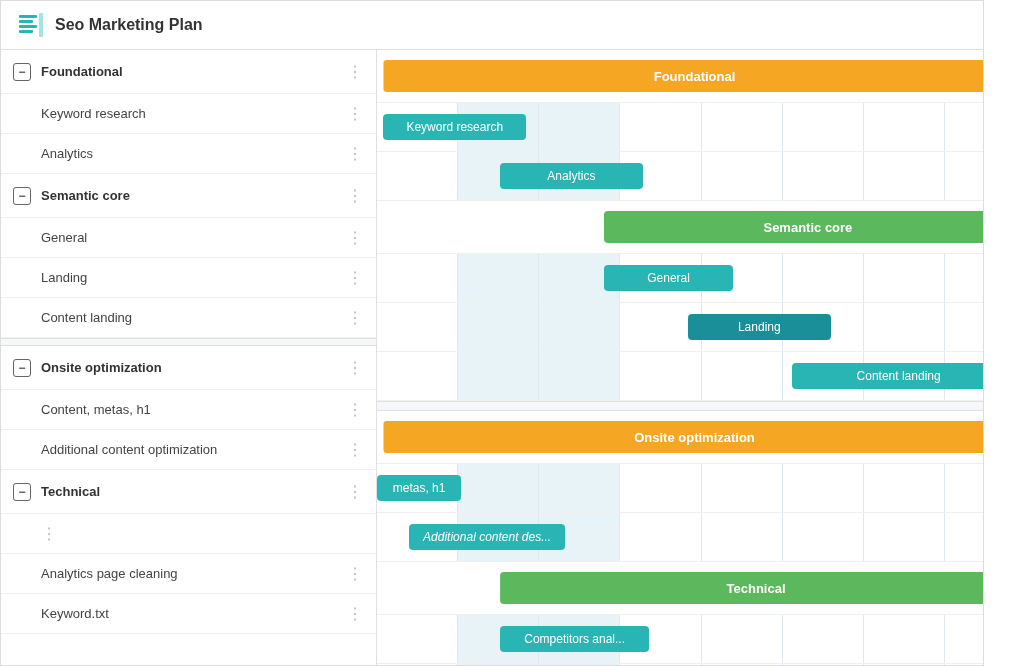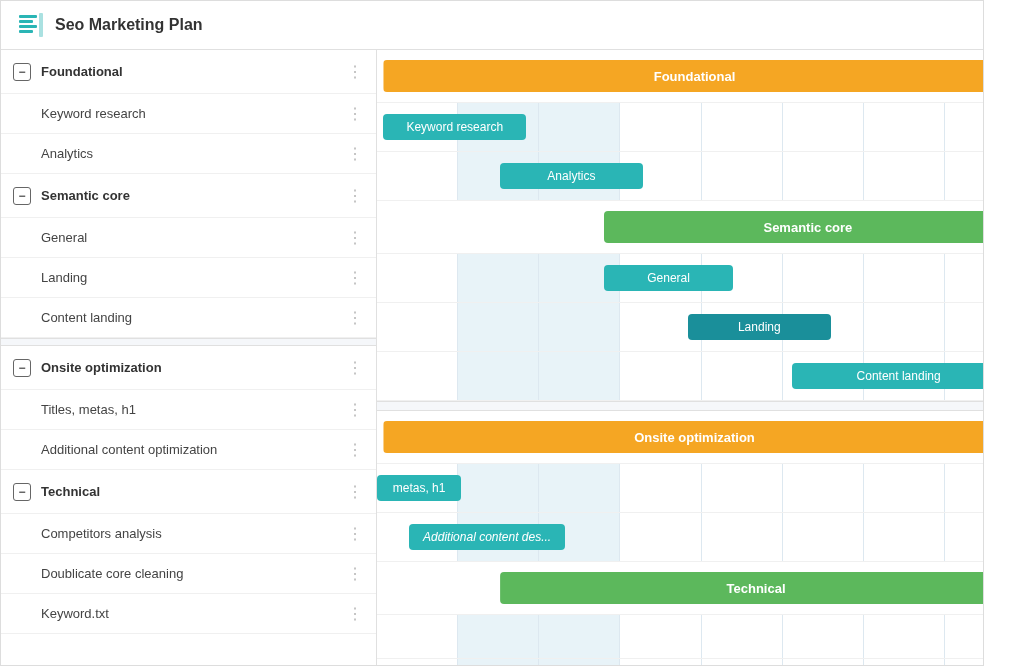--- a/index.html
+++ b/index.html
@@ -99,39 +99,38 @@
       </div>
 
       <div class="separator-row"></div>
 
       <div class="sidebar-group-header">
         <div class="collapse-btn">−</div>
         <span class="group-label">Onsite optimization</span>
         <span class="drag-handle">⋮</span>
       </div>
       <div class="sidebar-item-row">
-        <span class="item-label">Titles, metas, h1</span>
+        <span class="item-label">Content, metas, h1</span>
         <span class="drag-handle">⋮</span>
       </div>
       <div class="sidebar-item-row">
         <span class="item-label">Additional content optimization</span>
         <span class="drag-handle">⋮</span>
       </div>
 
       <div class="sidebar-group-header">
         <div class="collapse-btn">−</div>
         <span class="group-label">Technical</span>
         <span class="drag-handle">⋮</span>
       </div>
       <div class="sidebar-item-row">
-        <span class="item-label">Competitors analysis</span>
-        <span class="drag-handle">⋮</span>
-      </div>
-      <div class="sidebar-item-row">
-        <span class="item-label">Doublicate core cleaning</span>
+        <span class="drag-handle">⋮</span>
+      </div>
+      <div class="sidebar-item-row">
+        <span class="item-label">Analytics page cleaning</span>
         <span class="drag-handle">⋮</span>
       </div>
       <div class="sidebar-item-row">
         <span class="item-label">Keyword.txt</span>
         <span class="drag-handle">⋮</span>
       </div>
     </div>
 
     <div class="gantt-area">
       <div class="gantt-inner" style="position:relative; width:100%; height:100%;">
@@ -230,20 +229,27 @@
         </div>
 
         <div class="gantt-row group-header-row" style="position:relative; z-index:1;">
           <div style="position:relative; width:100%; height:44px; display:flex; align-items:center;">
             <div class="gantt-bar bar-green" style="left:19%; width:79%; height:32px; border-radius:4px; clip-path:polygon(0 0, calc(100% - 12px) 0, 100% 50%, calc(100% - 12px) 100%, 0 100%); font-size:13px; font-weight:600;">
               Technical
             </div>
           </div>
         </div>
 
+        <div class="gantt-row" style="position:relative; z-index:1;">
+          <div style="position:relative; width:100%; height:40px; display:flex; align-items:center;">
+            <div class="gantt-bar bar-teal" style="left:19%; width:23%; font-size:12px;">
+              Competitors anal...
+            </div>
+          </div>
+        </div>
 
         <div class="gantt-row" style="position:relative; z-index:1;">
           
         </div>
 
       </div>
     </div>
   </div>
 </div>
 

